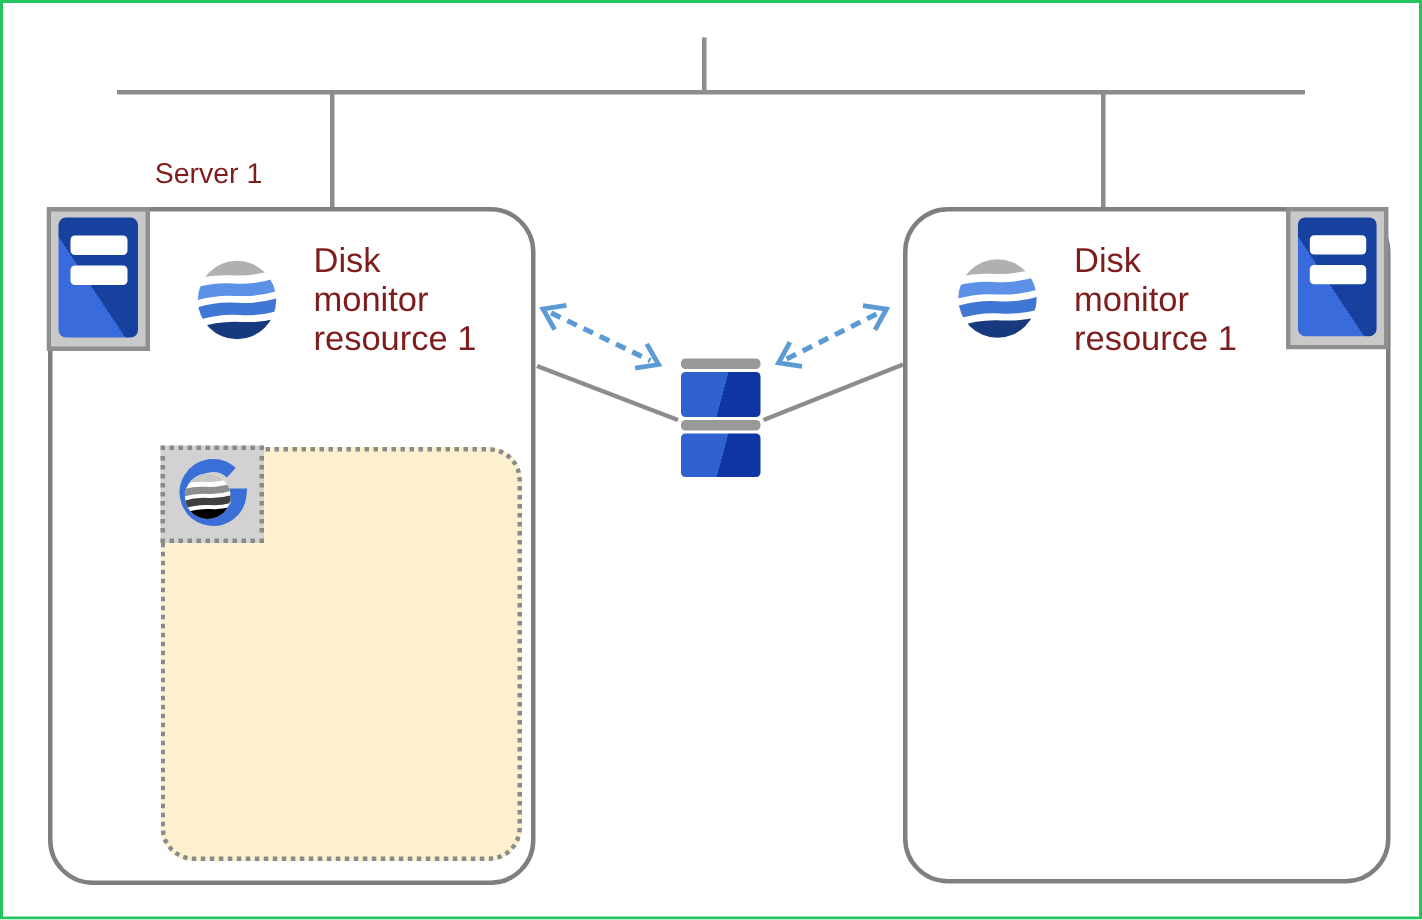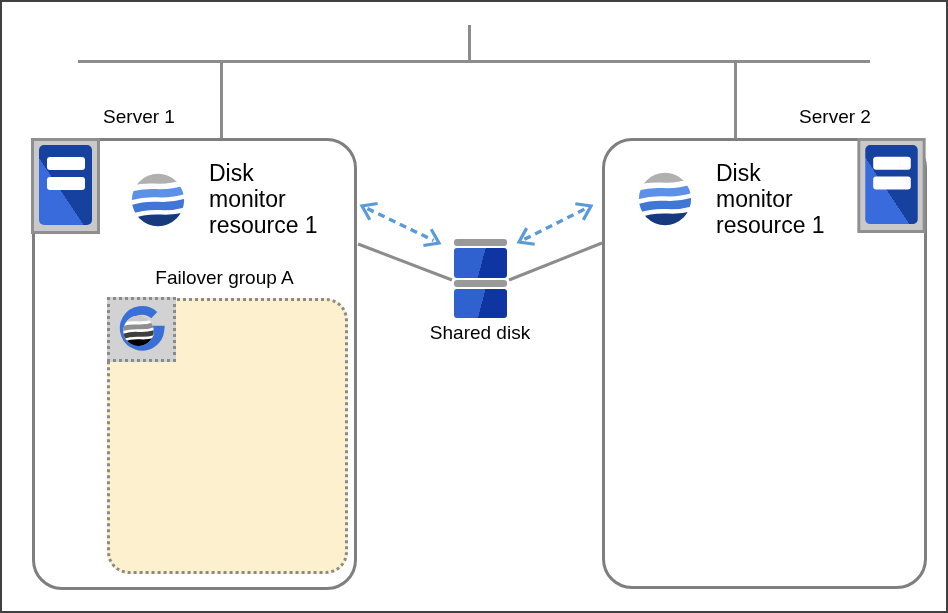--- a/index.html
+++ b/index.html
@@ -1,23 +1,23 @@
 <!DOCTYPE html>
 <html><head>
 <meta charset="utf-8">
 <style>
   html,body{margin:0;padding:0;background:#fff;}
   .canvas{
     position:relative;
     width:948px;height:613px;
     box-sizing:border-box;
-    border:2px solid #404040;
+    border:2px solid #22c55e;
     background:#fff;
     font-family:"Liberation Sans",sans-serif;
-    color:#000000;
+    color:#7f1d1d;
     overflow:hidden;
   }
   .abs{position:absolute;}
   .overlay{position:absolute;left:0;top:0;width:948px;height:613px;pointer-events:none;}
 
   .net-label{
     font-size:19px;line-height:24px;text-align:center;
   }
   .lbl-s1{left:76px;top:103px;width:122px;}
   .lbl-s2{left:772px;top:103px;width:122px;}
@@ -89,21 +89,20 @@
       <path d="M507 278 L600 241"></path>
     </g>
 
     <g stroke="#5B9BD5" stroke-width="3.4" stroke-dasharray="7 5" fill="none">
       <path d="M365.4 206.6 L431.6 238.4" marker-start="url(#arrowhead)" marker-end="url(#arrowhead)"></path>
       <path d="M522.4 237.3 L583.6 206.7" marker-start="url(#arrowhead)" marker-end="url(#arrowhead)"></path>
     </g>
   </svg>
 
   <div class="abs net-label lbl-s1">Server 1</div>
-  <div class="abs net-label lbl-s2">Server 2</div>
 
   <div class="abs server-box box-s1"></div>
   <div class="abs server-box box-s2"></div>
 
   <div class="abs iconbox-s1">
     <svg viewBox="0 0 69 96" width="69" height="96">
       <defs>
         <linearGradient id="sg1" x1="0" y1="1" x2="1" y2="0">
           <stop offset="0" stop-color="#3A6BDC"></stop>
             <stop offset="0.42" stop-color="#3A6BDC"></stop>
@@ -169,21 +168,20 @@
     </svg>
   </div>
 
   <div class="abs monitor-text mon-1">Disk
 monitor
 resource 1</div>
   <div class="abs monitor-text mon-2">Disk
 monitor
 resource 1</div>
 
-  <div class="abs fg-label">Failover group A</div>
   <div class="abs fg-rect"></div>
   <div class="abs g-iconbox">
     <svg viewBox="0 0 64 64" width="56" height="56">
       <defs>
           <clipPath id="wc3">
             <circle cx="30" cy="30" r="28"></circle>
           </clipPath>
         </defs>
       <path d="M46 15 A 20.5 20.5 0 1 0 52.5 32 L 36 32" fill="none" stroke="#3A6FD8" stroke-width="10"></path>
       <g transform="translate(28,33) scale(0.62) translate(-30,-30)">
@@ -197,15 +195,14 @@
         </g>
           </g>
       </g>
     </svg>
   </div>
 
   <div class="abs disk-bar bar-1"></div>
   <div class="abs disk-box dbox-1"></div>
   <div class="abs disk-bar bar-2"></div>
   <div class="abs disk-box dbox-2"></div>
-  <div class="abs disk-label">Shared disk</div>
 
 </div>
 
 </body></html>

